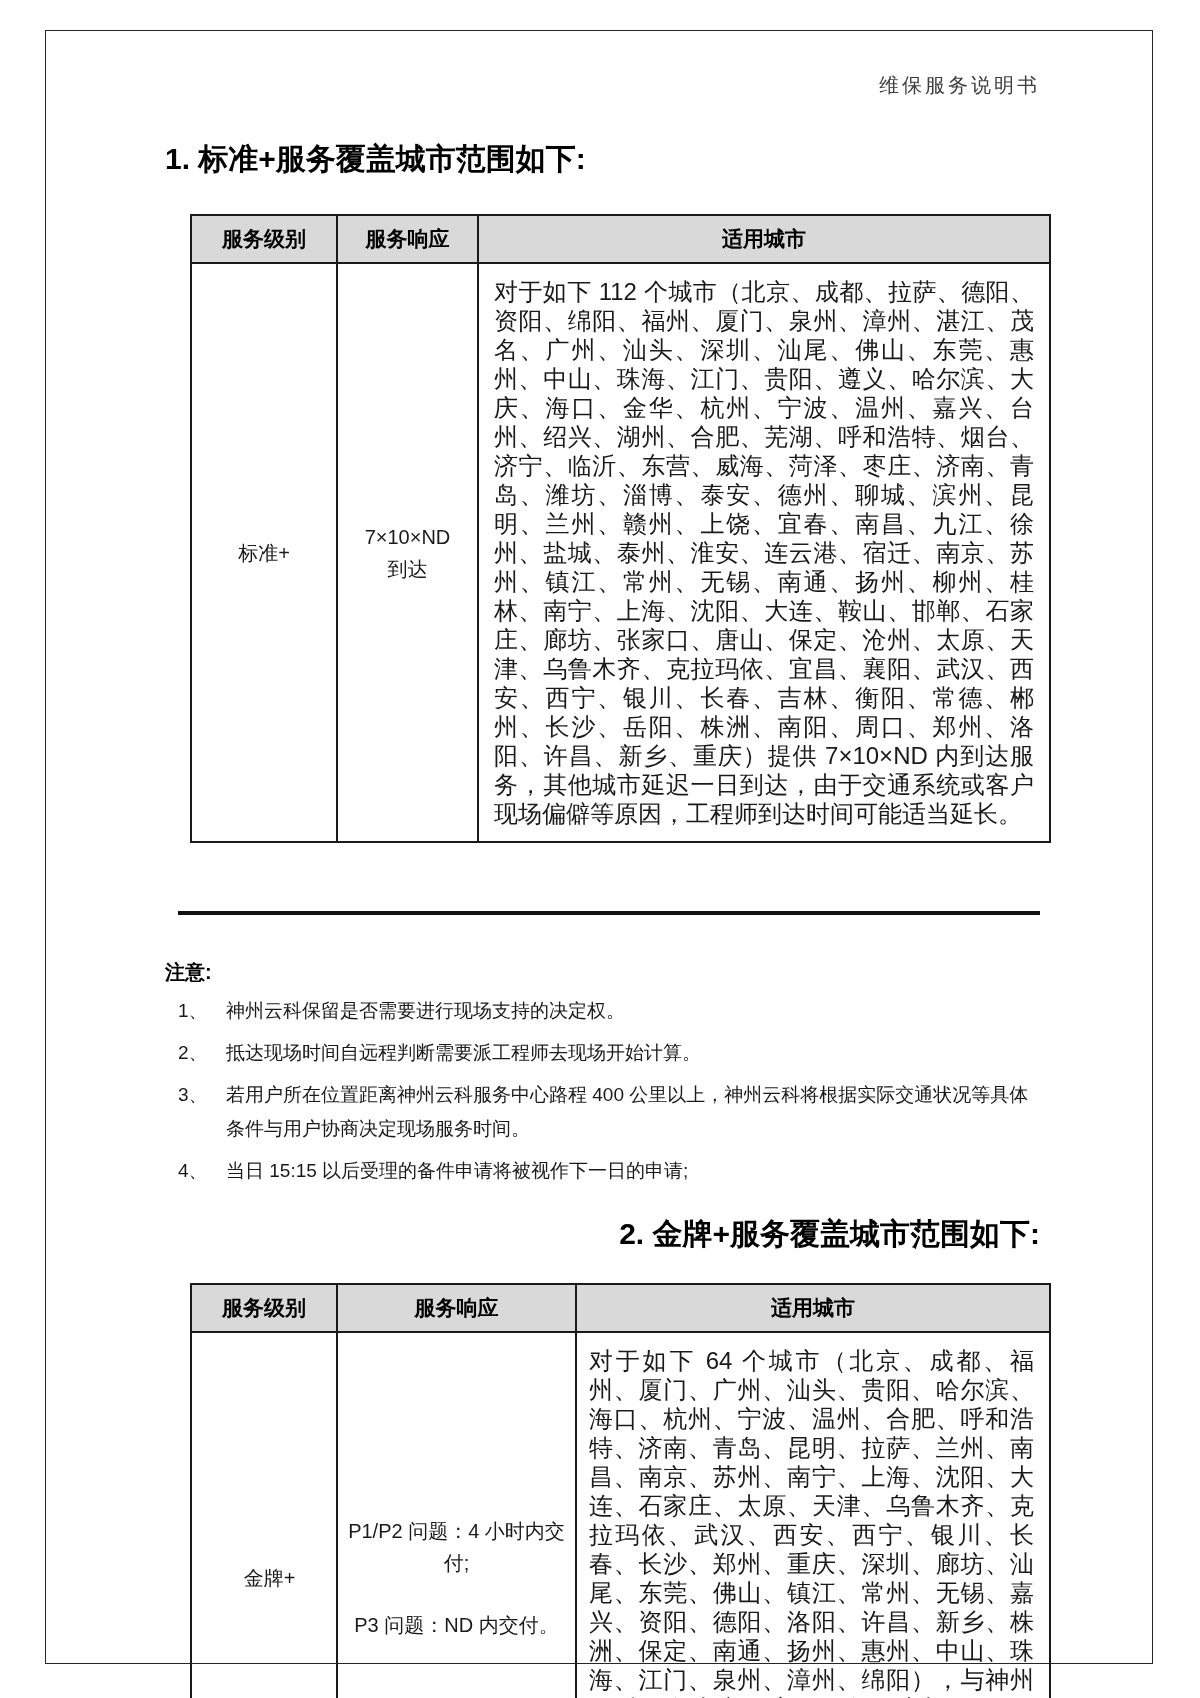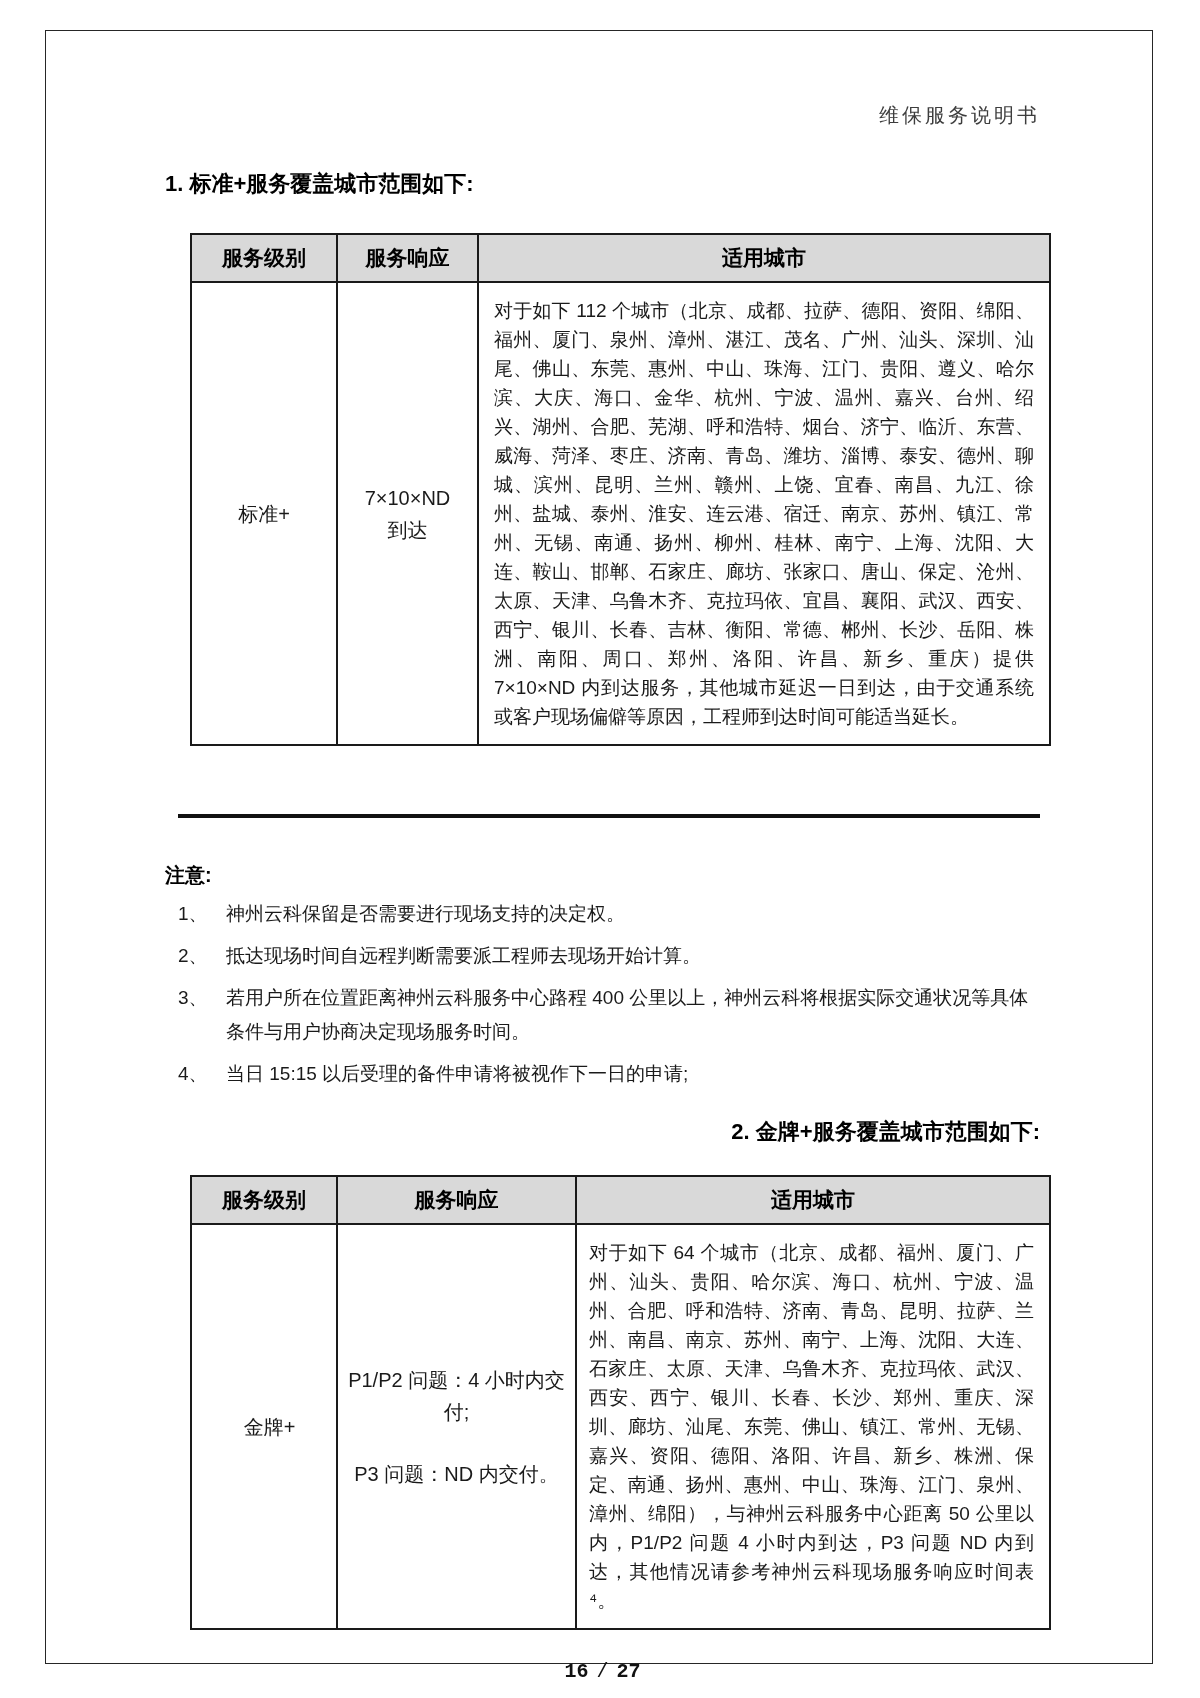--- a/index.html
+++ b/index.html
@@ -14,30 +14,30 @@
   .page-border {
     position: absolute;
     left: 45px; top: 30px;
     width: 1108px; height: 1634px;
     border: 1px solid #262626;
     pointer-events: none;
   }
   .content { position: relative; padding: 0 160px 0 165px; }
 
   .doc-header {
-    padding-top: 102px;
+    padding-top: 72px;
     text-align: right;
     font-family: "Liberation Serif", serif;
     font-size: 20px;
     color: #3d3d3d;
     letter-spacing: 3px;
   }
 
   .sec-heading {
-    font-size: 22px;
+    font-size: 30px;
     font-weight: bold;
     margin: 40px 0 0 0;
     color: #000;
   }
   .sec-heading.second { margin-top: 26px; text-align: right; }
 
   table.svc-table {
     border-collapse: collapse;
     table-layout: fixed;
     width: 859px;
@@ -55,21 +55,21 @@
     color: #000;
   }
   .cell-center {
     text-align: center;
     vertical-align: middle;
     font-size: 20px;
     line-height: 32px;
   }
   .resp-gap { height: 30px; }
   td.cities {
-    font-size: 19px;
+    font-size: 24px;
     line-height: 29px;
     text-align: justify;
     vertical-align: top;
     padding: 13px 15px;
   }
   td.t1-body { height: 430px; }
   td.t2-body { height: 372px; padding-left: 12px; }
   td.t2-resp { padding: 0 10px; }
 
   .divider-rule {

